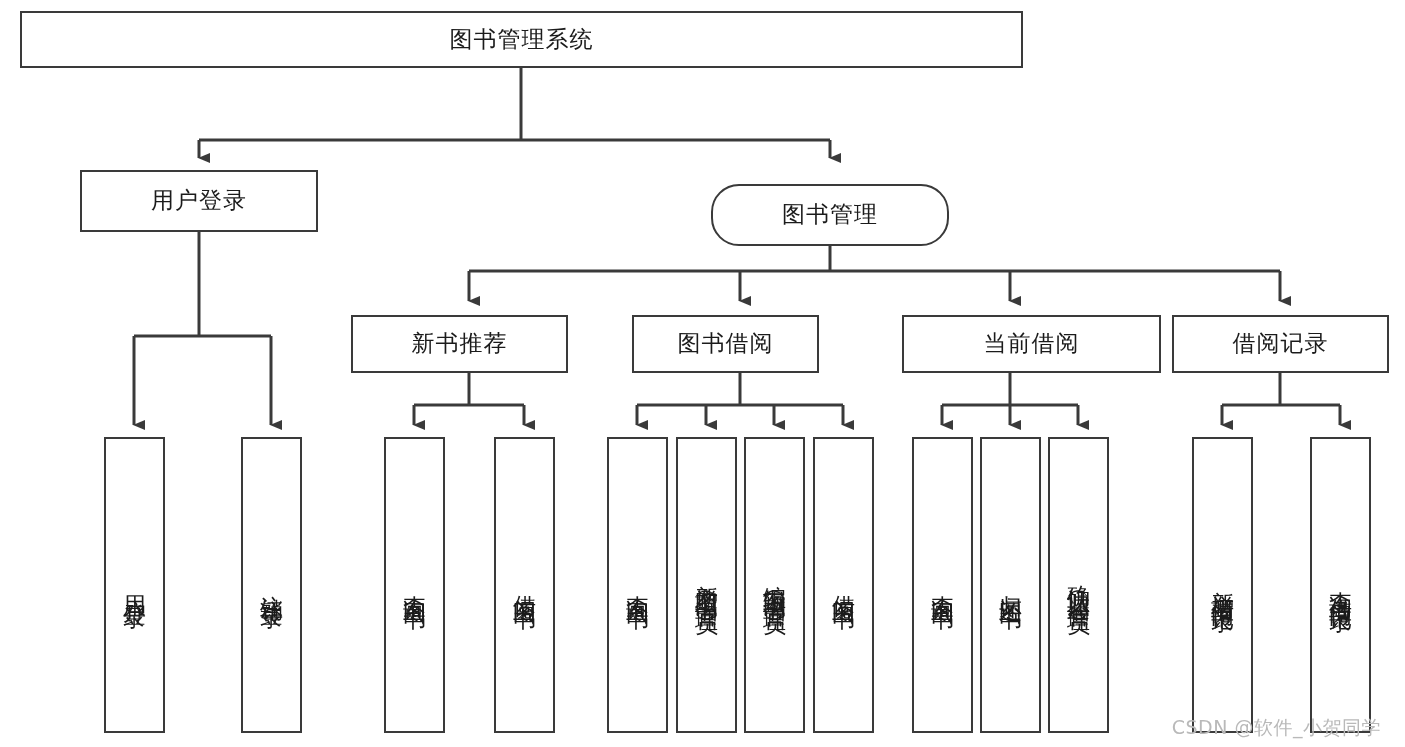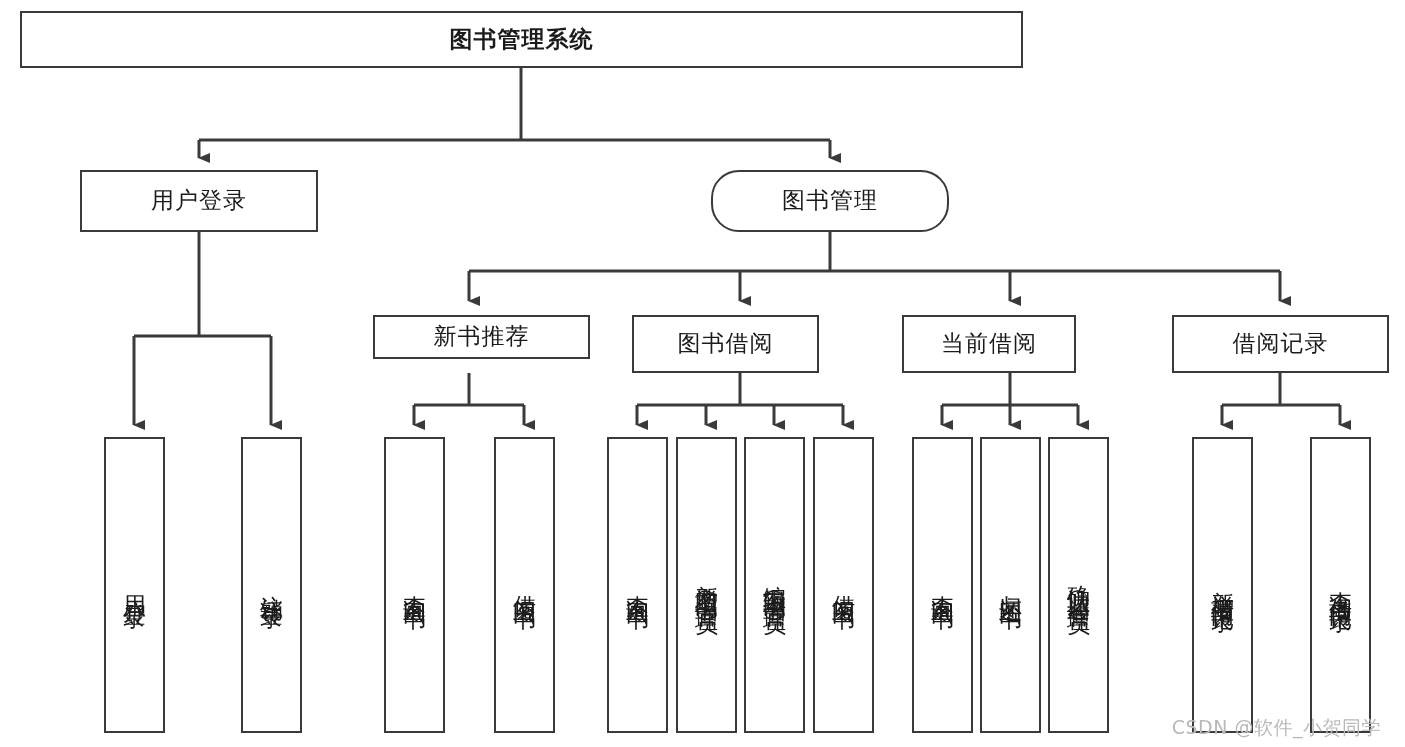--- a/index.html
+++ b/index.html
@@ -117,38 +117,38 @@
       <path d="M1010,405 L1010,425" marker-end="url(#arrowhead)"></path>
       <path d="M1078,405 L1078,425" marker-end="url(#arrowhead)"></path>
 
       <path d="M1280,373 L1280,405"></path>
       <path d="M1222,405 L1340,405"></path>
       <path d="M1222,405 L1222,425" marker-end="url(#arrowhead)"></path>
       <path d="M1340,405 L1340,425" marker-end="url(#arrowhead)"></path>
     </g>
   </svg>
 
-  <div class="node-box" style="left:20px; top:11px; width:1003px; height:57px;font-weight:bold;">
+  <div class="node-box" style="left:20px; top:11px; width:1003px; height:57px;">
     <span class="node-label-h">图书管理系统</span>
   </div>
 
   <div class="node-box" style="left:80px; top:170px; width:238px; height:62px;">
     <span class="node-label-h">用户登录</span>
   </div>
-  <div class="node-box" style="left:711px; top:170px; width:238px; height:62px;border-radius:28px;">
+  <div class="node-box" style="left:711px; top:184px; width:238px; height:62px;border-radius:28px;">
     <span class="node-label-h">图书管理</span>
   </div>
 
-  <div class="node-box" style="left:373px; top:315px; width:217px; height:44px;">
+  <div class="node-box" style="left:351px; top:315px; width:217px; height:58px;">
     <span class="node-label-h">新书推荐</span>
   </div>
   <div class="node-box" style="left:632px; top:315px; width:187px; height:58px;">
     <span class="node-label-h">图书借阅</span>
   </div>
-  <div class="node-box" style="left:902px; top:315px; width:174px; height:58px;">
+  <div class="node-box" style="left:902px; top:315px; width:259px; height:58px;">
     <span class="node-label-h">当前借阅</span>
   </div>
   <div class="node-box" style="left:1172px; top:315px; width:217px; height:58px;">
     <span class="node-label-h">借阅记录</span>
   </div>
 
   <div class="leaf-box" style="left:104px; top:437px; width:61px; height:296px;">
     <span class="node-label-v">用户登录</span>
   </div>
   <div class="leaf-box" style="left:241px; top:437px; width:61px; height:296px;">

